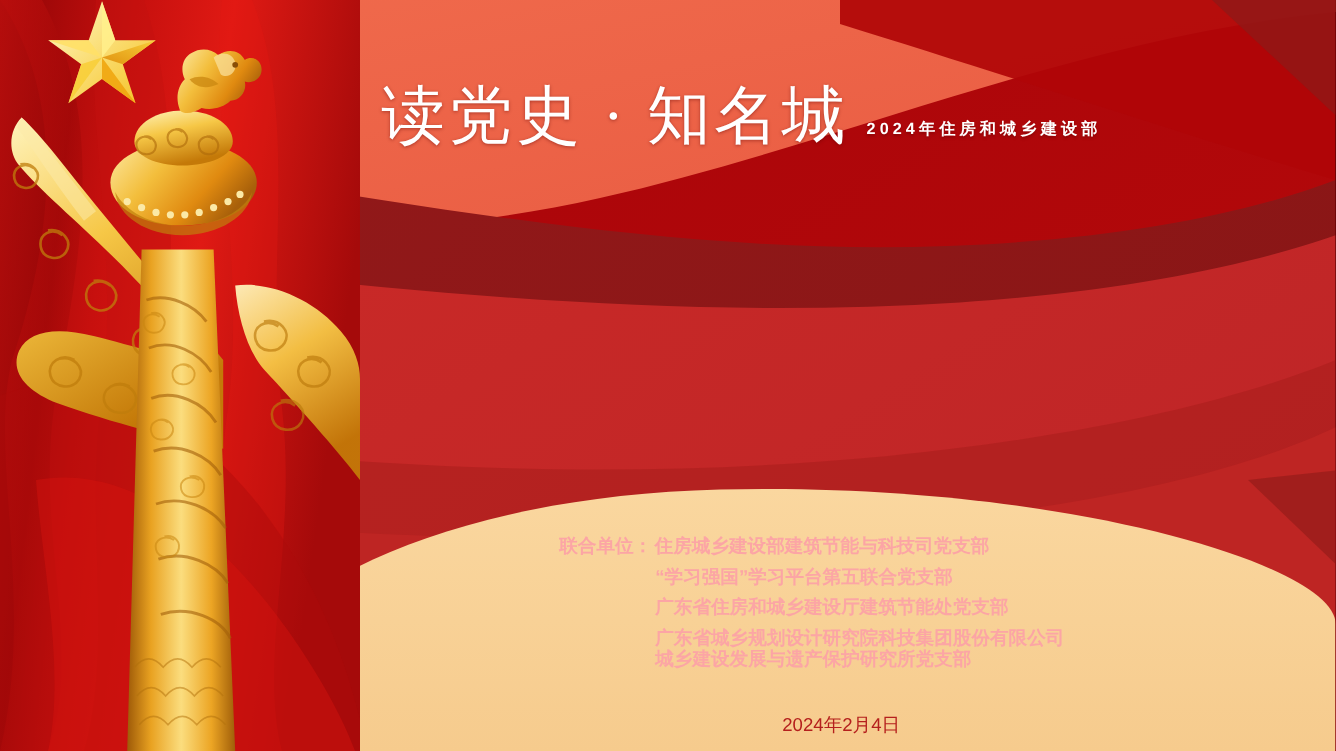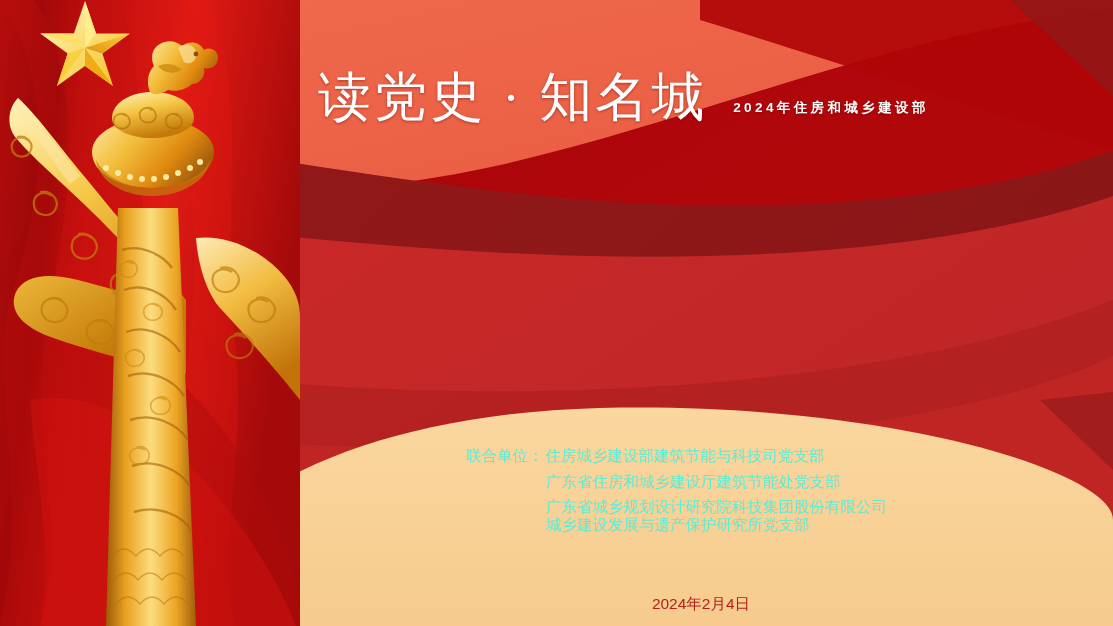--- a/index.html
+++ b/index.html
@@ -29,21 +29,21 @@
   }
   .left-art svg { display: block; }
 
   
   .title-block {
     position: absolute;
     left: 318px;
     top: 70px;
     display: flex;
     align-items: flex-end;
-    gap: 26px;
+    gap: 15px;
   }
   .main-title {
     font-family: "Liberation Serif", "DejaVu Serif", serif;
     font-size: 53px;
     line-height: 1.05;
     color: #ffffff;
     font-weight: 400;
     letter-spacing: 3px;
     white-space: nowrap;
     text-shadow: 0 1px 3px rgba(90,0,0,0.45);
@@ -77,23 +77,23 @@
     white-space: nowrap;
     text-shadow: 2px 3px 5px rgba(85,0,0,0.5);
     padding-left: 120px;
   }
 
   
   .credits {
     position: absolute;
     left: 466px;
     top: 448px;
-    color: #5eead4;
+    color: #fca5a5;
     font-size: 15.5px;
-    font-weight: normal;
+    font-weight: bold;
     line-height: 1;
   }
   .credit-row {
     white-space: nowrap;
     margin-bottom: 10px;
   }
   .credit-row.tight { margin-bottom: 2px; text-align: center; }
   .credit-row.indent { padding-left: 80px; }
   .credit-label { margin-right: 2px; }
 
@@ -344,20 +344,23 @@
       <div class="sub-line">2024年住房和城乡建设部</div>
     </div>
   </div>
 
 
   <div class="credits">
     <div class="credit-row">
       <span class="credit-label">联合单位：</span><span>住房城乡建设部建筑节能与科技司党支部</span>
     </div>
     <div class="credit-row indent">
+      <span>“学习强国”学习平台第五联合党支部</span>
+    </div>
+    <div class="credit-row indent">
       <span>广东省住房和城乡建设厅建筑节能处党支部</span>
     </div>
     <div class="credit-row indent tight">
       <span>广东省城乡规划设计研究院科技集团股份有限公司</span>
     </div>
     <div class="credit-row indent">
       <span>城乡建设发展与遗产保护研究所党支部</span>
     </div>
   </div>
 

